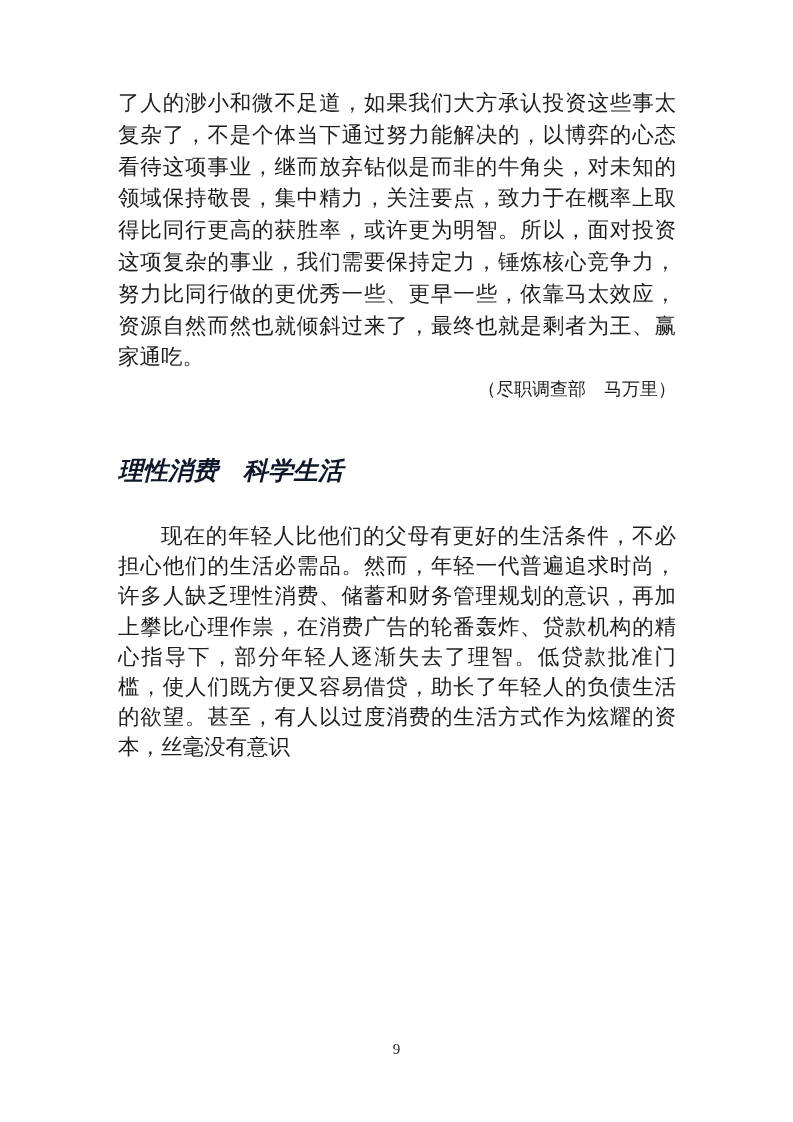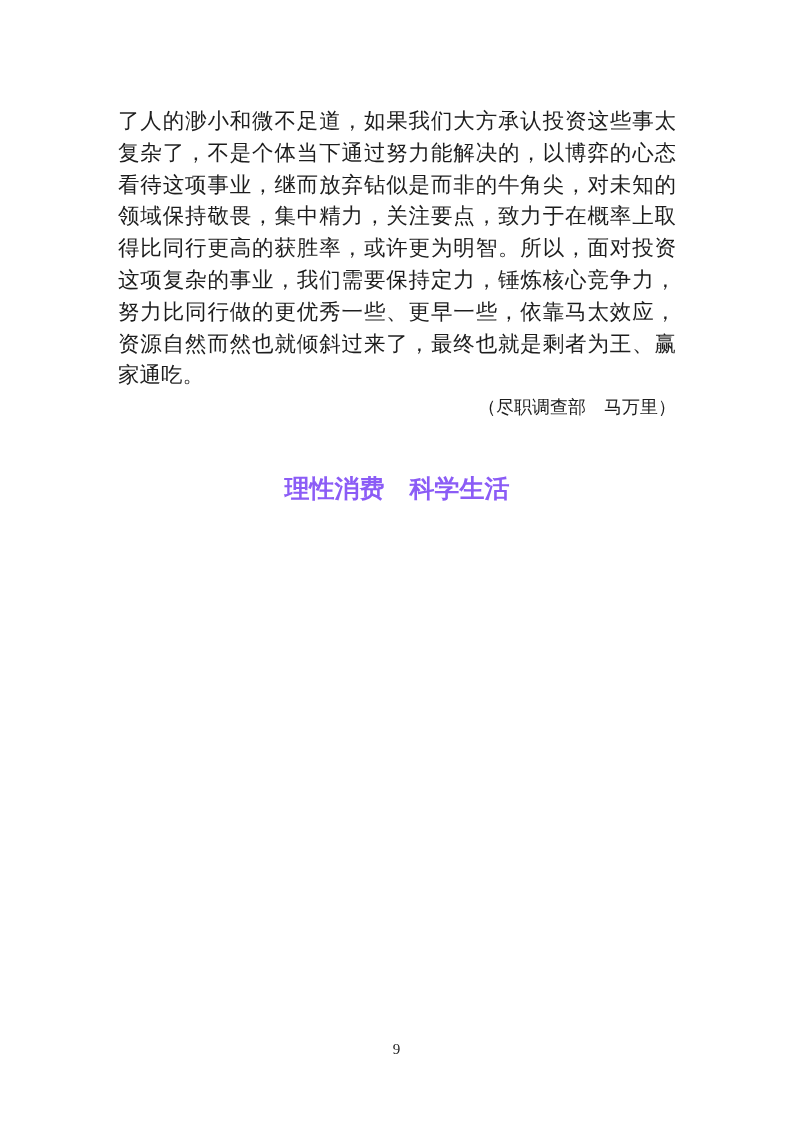--- a/index.html
+++ b/index.html
@@ -12,21 +12,21 @@
     width: 793px;
     height: 1122px;
     background: #ffffff;
     color: #1d1d1d;
     overflow: hidden;
     font-family: "Liberation Serif", "DejaVu Serif", serif;
   }
   .content {
     position: absolute;
     left: 118px;
-    top: 106px;
+    top: 88px;
     width: 558px;
   }
   .body-text {
     margin: 0;
     font-size: 21.5px;
     text-align: justify;
     text-justify: inter-ideograph;
     color: #1d1d1d;
   }
   .sec1 {
@@ -42,22 +42,23 @@
     line-height: 31.8px;
     text-align: right;
     color: #1d1d1d;
   }
   .article-title {
     margin: 47px 0 34px 0;
     font-family: "Liberation Sans", "DejaVu Sans", sans-serif;
     font-weight: 700;
     font-size: 25px;
     line-height: 34px;
-    text-align: center;
-    color: #8b5cf6;
+    text-align: left;
+    color: #0f172a;
+    font-style: italic;
   }
   .page-number {
     position: absolute;
     left: 0;
     top: 1038px;
     width: 793px;
     text-align: center;
     font-size: 15px;
     line-height: 22px;
     color: #1d1d1d;
@@ -65,15 +66,16 @@
   }
 </style>
 </head>
 <body>
 
 <div class="page">
   <div class="content">
     <p class="body-text sec1">了人的渺小和微不足道，如果我们大方承认投资这些事太复杂了，不是个体当下通过努力能解决的，以博弈的心态看待这项事业，继而放弃钻似是而非的牛角尖，对未知的领域保持敬畏，集中精力，关注要点，致力于在概率上取得比同行更高的获胜率，或许更为明智。所以，面对投资这项复杂的事业，我们需要保持定力，锤炼核心竞争力，努力比同行做的更优秀一些、更早一些，依靠马太效应，资源自然而然也就倾斜过来了，最终也就是剩者为王、赢家通吃。</p>
     <p class="attribution">（尽职调查部　马万里）</p>
     <h1 class="article-title">理性消费　科学生活</h1>
+    <p class="body-text sec2">现在的年轻人比他们的父母有更好的生活条件，不必担心他们的生活必需品。然而，年轻一代普遍追求时尚，许多人缺乏理性消费、储蓄和财务管理规划的意识，再加上攀比心理作祟，在消费广告的轮番轰炸、贷款机构的精心指导下，部分年轻人逐渐失去了理智。低贷款批准门槛，使人们既方便又容易借贷，助长了年轻人的负债生活的欲望。甚至，有人以过度消费的生活方式作为炫耀的资本，丝毫没有意识</p>
   </div>
   <div class="page-number">9</div>
 </div>
 
 </body></html>

